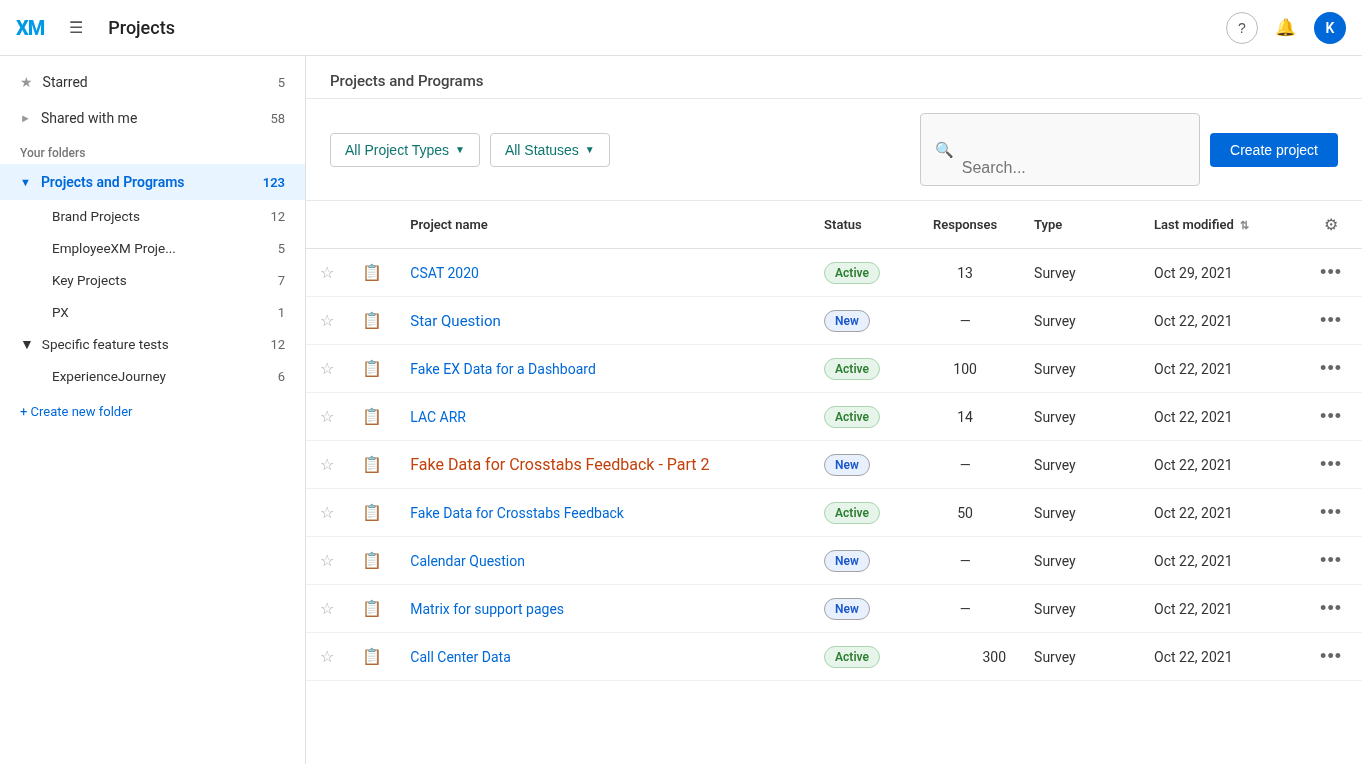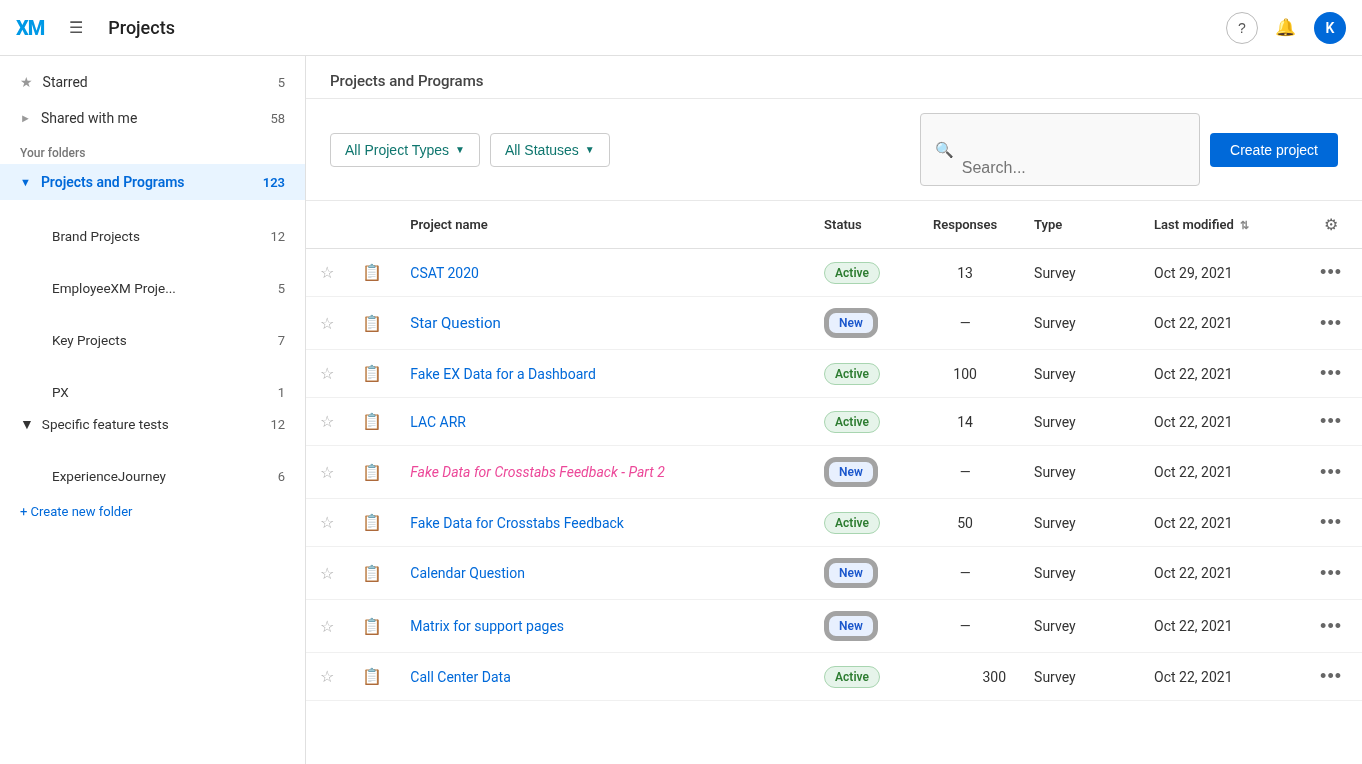--- a/index.html
+++ b/index.html
@@ -24,21 +24,21 @@
     .sidebar-item .count { font-size: 13px; color: #666; }
     .sidebar-item .star-icon { color: #999; font-size: 14px; }
     .sidebar-item .chevron-icon { color: #999; font-size: 11px; }
     .sidebar-section-label { padding: 10px 20px 4px; font-size: 12px; color: #777; font-weight: 500; }
     .sidebar-folder-item { display: flex; align-items: center; padding: 8px 20px 8px 32px; cursor: pointer; gap: 8px; }
     .sidebar-folder-item .label { flex: 1; font-size: 13.5px; color: #333; }
     .sidebar-folder-item .count { font-size: 13px; color: #666; }
     .sidebar-active { background: #e8f4ff !important; }
     .sidebar-active .label { color: #0069d9 !important; font-weight: 600; }
     .sidebar-active .chevron-icon { color: #0069d9; }
-    .sidebar-sub-item { padding-left: 52px !important; margin-top: 20px; }
+    .sidebar-sub-item { padding-left: 52px !important; }
     .create-folder-btn { padding: 12px 20px; color: #0069d9; font-size: 13px; cursor: pointer; }
 
     
     .content { flex: 1; display: flex; flex-direction: column; overflow: hidden; background: #fff; }
     .content-header { padding: 16px 24px 8px; border-bottom: 1px solid #e8e8e8; }
     .content-header h2 { font-size: 15px; font-weight: 500; color: #444; }
     .toolbar { display: flex; align-items: center; padding: 14px 24px; gap: 10px; border-bottom: 1px solid #e8e8e8; }
     .dropdown-btn { display: flex; align-items: center; gap: 6px; padding: 8px 14px; border: 1px solid #ccc; border-radius: 4px; background: #fff; cursor: pointer; font-size: 14px; color: #0f766e; }
     .toolbar-spacer { flex: 1; }
     .search-box { display: flex; align-items: center; gap: 8px; padding: 8px 14px; border: 1px solid #ccc; border-radius: 4px; width: 280px; background: #f9f9f9; }
@@ -58,21 +58,21 @@
     .td-status { width: 100px; }
     .td-responses { width: 110px; text-align: center; }
     .td-type { width: 120px; }
     .td-modified { width: 160px; }
     .td-actions { width: 48px; text-align: center; }
 
     .star-btn { background: none; border: none; cursor: pointer; color: #aaa; font-size: 16px; padding: 0; }
 
     .status-badge { display: inline-block; padding: 3px 10px; border-radius: 12px; font-size: 12px; font-weight: 600; }
     .status-active { background: #e6f4ea; color: #2e7d32; border: 1px solid #a8d5b0; }
-    .status-new { background: #e8f0fe; color: #1a56cc; border: 5px solid #a3a3a3; }
+    .status-new { background: #e8f0fe; color: #1a56cc; border: 1px solid #a3a3a3; }
 
     .project-icon { color: #0069d9; font-size: 16px; }
 
     .more-btn { background: none; border: none; cursor: pointer; color: #666; font-size: 18px; letter-spacing: 1px; padding: 2px 6px; border-radius: 4px; }
 
     .gear-btn { background: none; border: none; cursor: pointer; color: #666; font-size: 16px; padding: 4px; }
     .sort-icon { font-size: 11px; color: #888; margin-left: 3px; }
   </style>
 </head>
 <body>
@@ -262,21 +262,21 @@
     </td>
   </tr>
             <tr>
     <td class="td-star">
       <button class="star-btn">☆</button>
     </td>
     <td class="td-icon">
       <span class="project-icon">📋</span>
     </td>
     <td class="td-name">
-      <a href="#" style="color:#ec4899;text-decoration:none;font-size:14px;font-style:italic;">Fake Data for Crosstabs Feedback - Part 2</a>
+      <a href="#" style="color:#c2410c;text-decoration:none;font-size:16px;">Fake Data for Crosstabs Feedback - Part 2</a>
     </td>
     <td class="td-status">
       <span class="status-badge status-new">New</span>
     </td>
     <td class="td-responses center" style="text-align:center;">—</td>
     <td class="td-type">Survey</td>
     <td class="td-modified">Oct 22, 2021</td>
     <td class="td-actions">
       <button class="more-btn">•••</button>
     </td>

